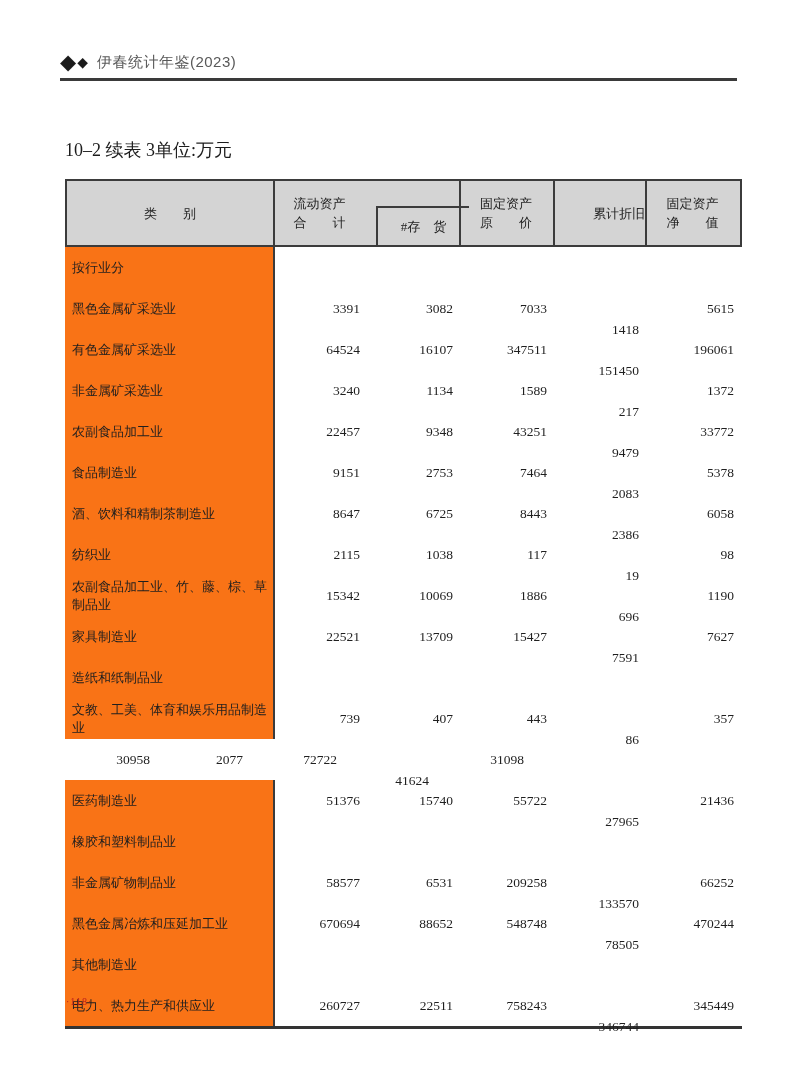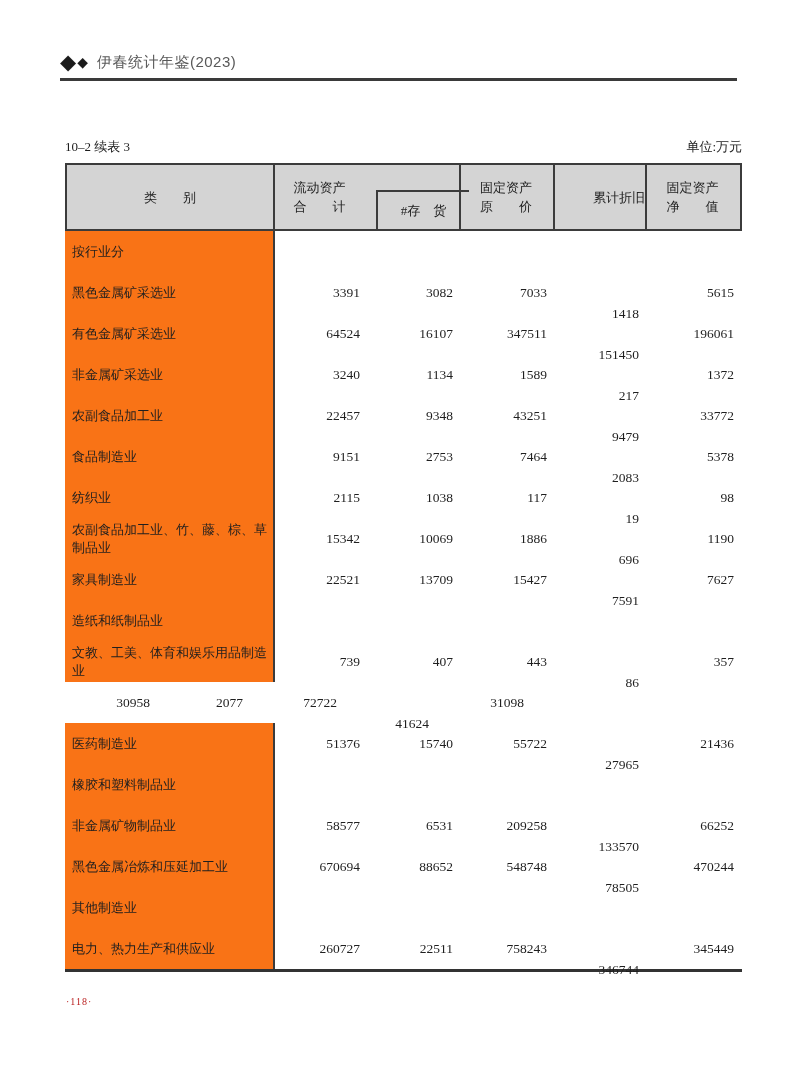--- a/index.html
+++ b/index.html
@@ -22,28 +22,28 @@
   .diamond.big{font-size:21px;}
   .diamond.small{font-size:14px;margin-left:1px;}
   .brand-text{
     margin-left:9px;
     font-family:"Liberation Sans","DejaVu Sans",sans-serif;
     font-size:15px;color:#595959;letter-spacing:0.5px;
   }
   
   .caption-row{
     position:absolute;left:65px;top:138px;width:677px;
-    display:flex;justify-content:space-between;
-    font-size:13px;color:#1c1c1c;
+    display:flex;
+    font-size:18px;color:#1c1c1c;
   }
   
   .table{position:absolute;left:65px;top:163px;width:677px;}
   .thead{
     position:relative;height:68px;background:#d4d4d4;
-    border:2px solid #3b3b3b;box-sizing:border-box;
+    border:2px solid #3b3b3b;box-sizing:border-box;margin-top:16px;
   }
   .h-cell{
     position:absolute;top:0;bottom:0;
     display:flex;flex-direction:column;align-items:center;justify-content:center;
     font-size:13px;line-height:19px;color:#1f1f1f;
   }
   .h-cat{left:0;width:206px;}
   .h-liudong{left:206px;width:93px;}
   .h-cunhuo{
     left:309px;width:93px;top:25px;bottom:0;
@@ -174,20 +174,28 @@
 
   <div class="trow">
     <div class="cell label">食品制造业</div>
     <div class="cell num c1">9151</div>
     <div class="cell num c2">2753</div>
     <div class="cell num c3">7464</div>
     <div class="cell num c4">2083</div>
     <div class="cell num c5">5378</div>
   </div>
 
+  <div class="trow">
+    <div class="cell label">酒、饮料和精制茶制造业</div>
+    <div class="cell num c1">8647</div>
+    <div class="cell num c2">6725</div>
+    <div class="cell num c3">8443</div>
+    <div class="cell num c4">2386</div>
+    <div class="cell num c5">6058</div>
+  </div>
 
   <div class="trow">
     <div class="cell label">纺织业</div>
     <div class="cell num c1">2115</div>
     <div class="cell num c2">1038</div>
     <div class="cell num c3">117</div>
     <div class="cell num c4">19</div>
     <div class="cell num c5">98</div>
   </div>
 

